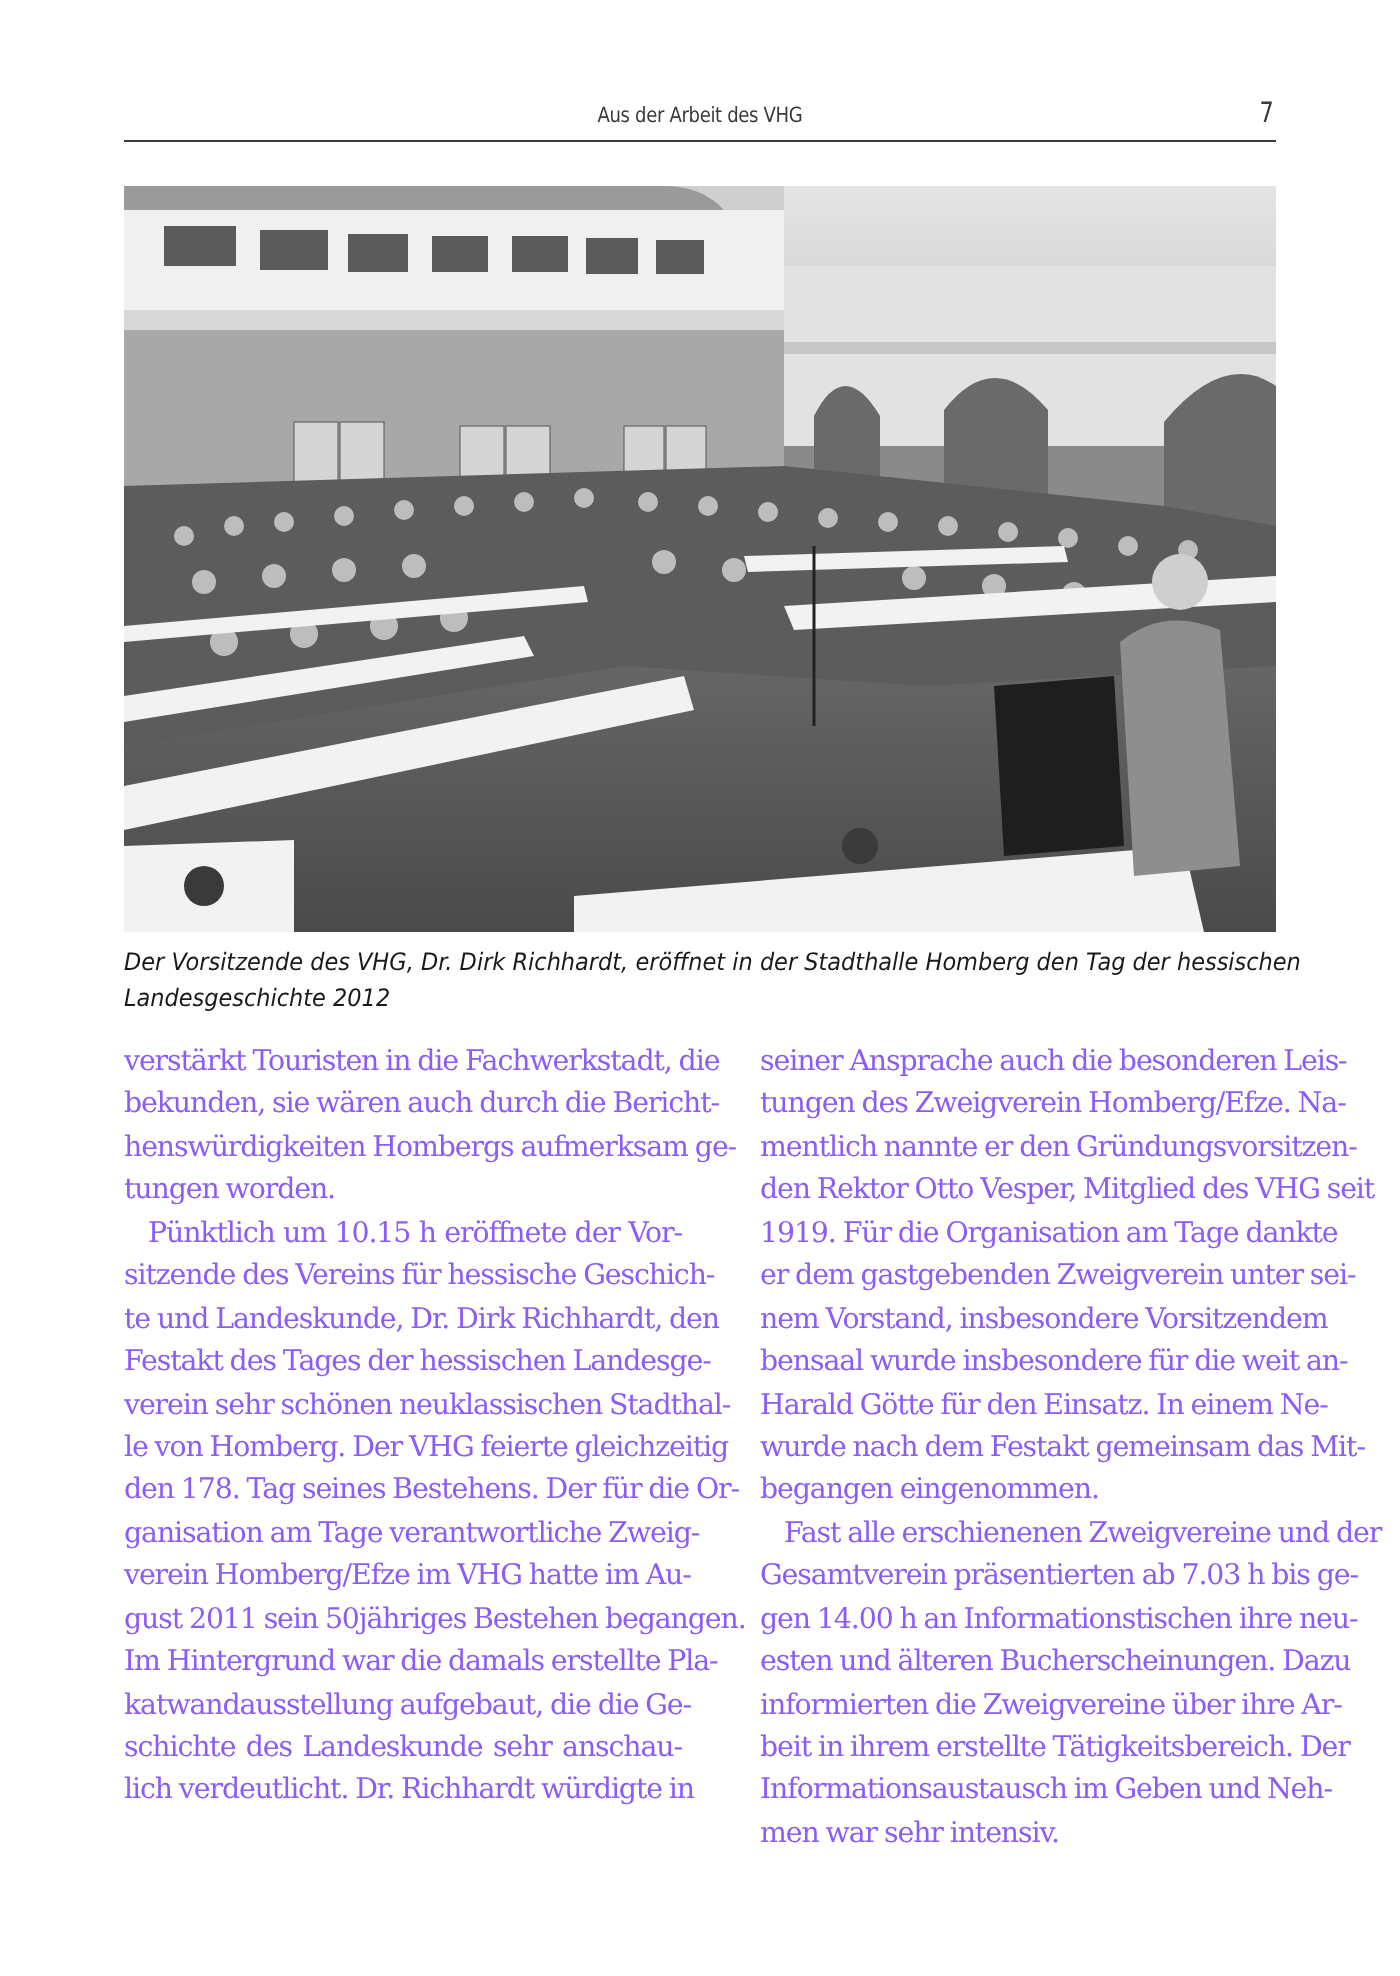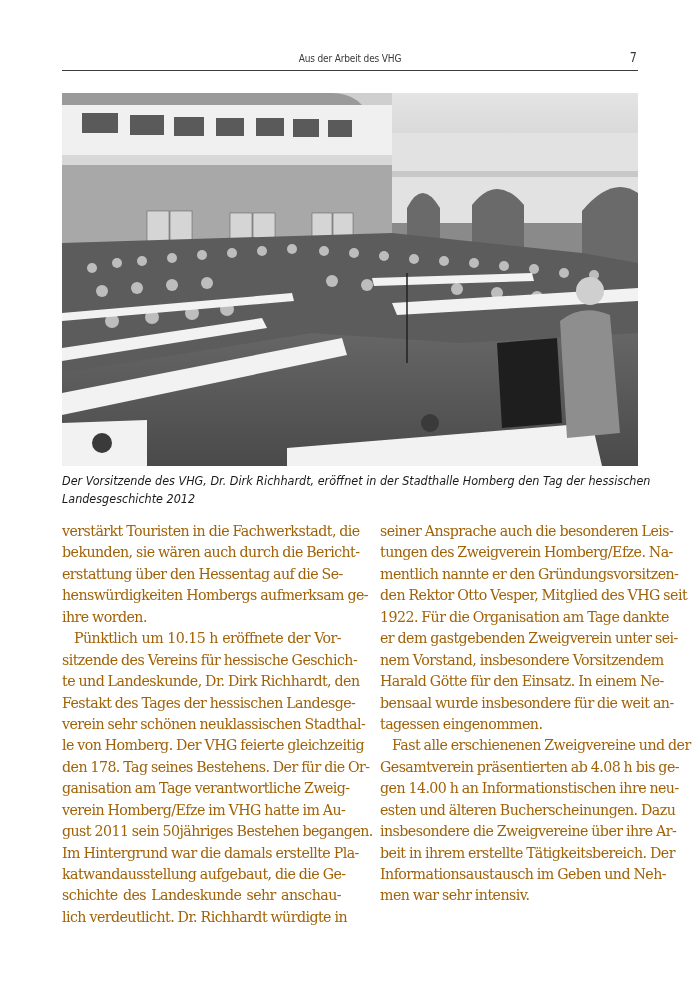--- a/index.html
+++ b/index.html
@@ -22,21 +22,21 @@
       position: absolute; left: 62px; width: 578px; top: 473px;
       font-family: "DejaVu Sans", sans-serif; font-style: italic; font-size: 12px;
       line-height: 17.5px; color: #1a1a1a; text-align: justify;
       transform: scaleX(0.935); transform-origin: left top; width: 618px;
     }
     .caption .line { display: block; white-space: nowrap; text-align: justify; text-align-last: justify; }
     .caption .line.last { text-align-last: left; }
 
     .column {
       position: absolute; top: 521px; width: 279px;
-      font-family: "DejaVu Serif", serif; font-size: 14.2px; line-height: 21.45px; color: #a16207;
+      font-family: "DejaVu Serif", serif; font-size: 14.2px; line-height: 21.45px; color: #8b5cf6;
     }
     .col-left { left: 62px; }
     .col-right { left: 380px; }
     .column .line {
       display: block; height: 21.45px; white-space: nowrap; text-align: justify; text-align-last: justify;
       letter-spacing: -0.55px; word-spacing: -0.5px;
     }
     .column .line.last { text-align-last: left; }
     .column .line.indent { padding-left: 12px; }
   </style>
@@ -163,52 +163,52 @@
   </div>
 
   <div class="caption">
     <span class="line">Der Vorsitzende des VHG, Dr. Dirk Richhardt, eröffnet in der Stadthalle Homberg den Tag der hessischen</span>
     <span class="line last">Landesgeschichte 2012</span>
   </div>
 
   <div class="column col-left" id="colLeft">
       <span class="line">verstärkt Touristen in die Fachwerkstadt, die</span>
       <span class="line">bekunden, sie wären auch durch die Bericht-</span>
-      <span class="line">erstattung über den Hessentag auf die Se-</span>
       <span class="line">henswürdigkeiten Hombergs aufmerksam ge-</span>
-      <span class="line last">ihre worden.</span>
+      <span class="line last">tungen worden.</span>
       <span class="line indent">Pünktlich um 10.15 h eröffnete der Vor-</span>
       <span class="line">sitzende des Vereins für hessische Geschich-</span>
       <span class="line">te und Landeskunde, Dr. Dirk Richhardt, den</span>
       <span class="line">Festakt des Tages der hessischen Landesge-</span>
       <span class="line">verein sehr schönen neuklassischen Stadthal-</span>
       <span class="line">le von Homberg. Der VHG feierte gleichzeitig</span>
       <span class="line">den 178. Tag seines Bestehens. Der für die Or-</span>
       <span class="line">ganisation am Tage verantwortliche Zweig-</span>
       <span class="line">verein Homberg/Efze im VHG hatte im Au-</span>
       <span class="line">gust 2011 sein 50jähriges Bestehen begangen.</span>
       <span class="line">Im Hintergrund war die damals erstellte Pla-</span>
       <span class="line">katwandausstellung aufgebaut, die die Ge-</span>
       <span class="line">schichte des Landeskunde sehr anschau-</span>
       <span class="line">lich verdeutlicht. Dr. Richhardt würdigte in</span>
     </div>
   <div class="column col-right" id="colRight">
       <span class="line">seiner Ansprache auch die besonderen Leis-</span>
       <span class="line">tungen des Zweigverein Homberg/Efze. Na-</span>
       <span class="line">mentlich nannte er den Gründungsvorsitzen-</span>
       <span class="line">den Rektor Otto Vesper, Mitglied des VHG seit</span>
-      <span class="line">1922. Für die Organisation am Tage dankte</span>
+      <span class="line">1919. Für die Organisation am Tage dankte</span>
       <span class="line">er dem gastgebenden Zweigverein unter sei-</span>
       <span class="line">nem Vorstand, insbesondere Vorsitzendem</span>
+      <span class="line">bensaal wurde insbesondere für die weit an-</span>
       <span class="line">Harald Götte für den Einsatz. In einem Ne-</span>
-      <span class="line">bensaal wurde insbesondere für die weit an-</span>
-      <span class="line last">tagessen eingenommen.</span>
+      <span class="line">wurde nach dem Festakt gemeinsam das Mit-</span>
+      <span class="line last">begangen eingenommen.</span>
       <span class="line indent">Fast alle erschienenen Zweigvereine und der</span>
-      <span class="line">Gesamtverein präsentierten ab 4.08 h bis ge-</span>
+      <span class="line">Gesamtverein präsentierten ab 7.03 h bis ge-</span>
       <span class="line">gen 14.00 h an Informationstischen ihre neu-</span>
       <span class="line">esten und älteren Bucherscheinungen. Dazu</span>
-      <span class="line">insbesondere die Zweigvereine über ihre Ar-</span>
+      <span class="line">informierten die Zweigvereine über ihre Ar-</span>
       <span class="line">beit in ihrem erstellte Tätigkeitsbereich. Der</span>
       <span class="line">Informationsaustausch im Geben und Neh-</span>
       <span class="line last">men war sehr intensiv.</span>
     </div>
 
 </div>
 
 </body></html>

